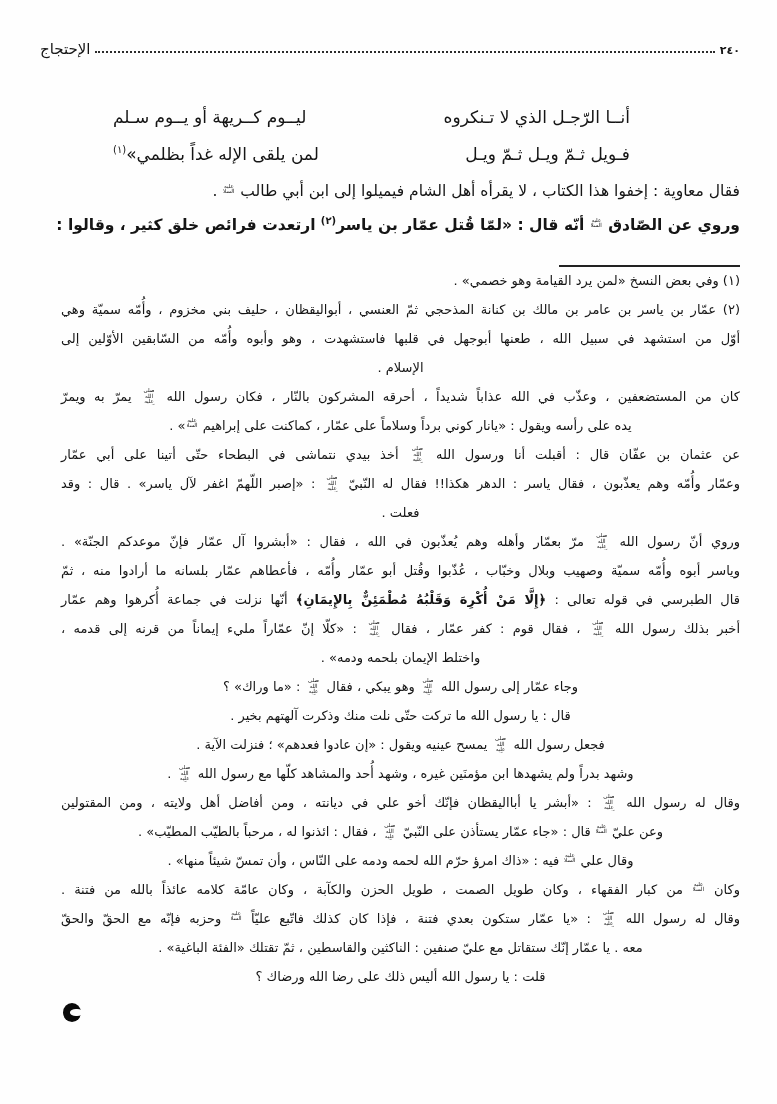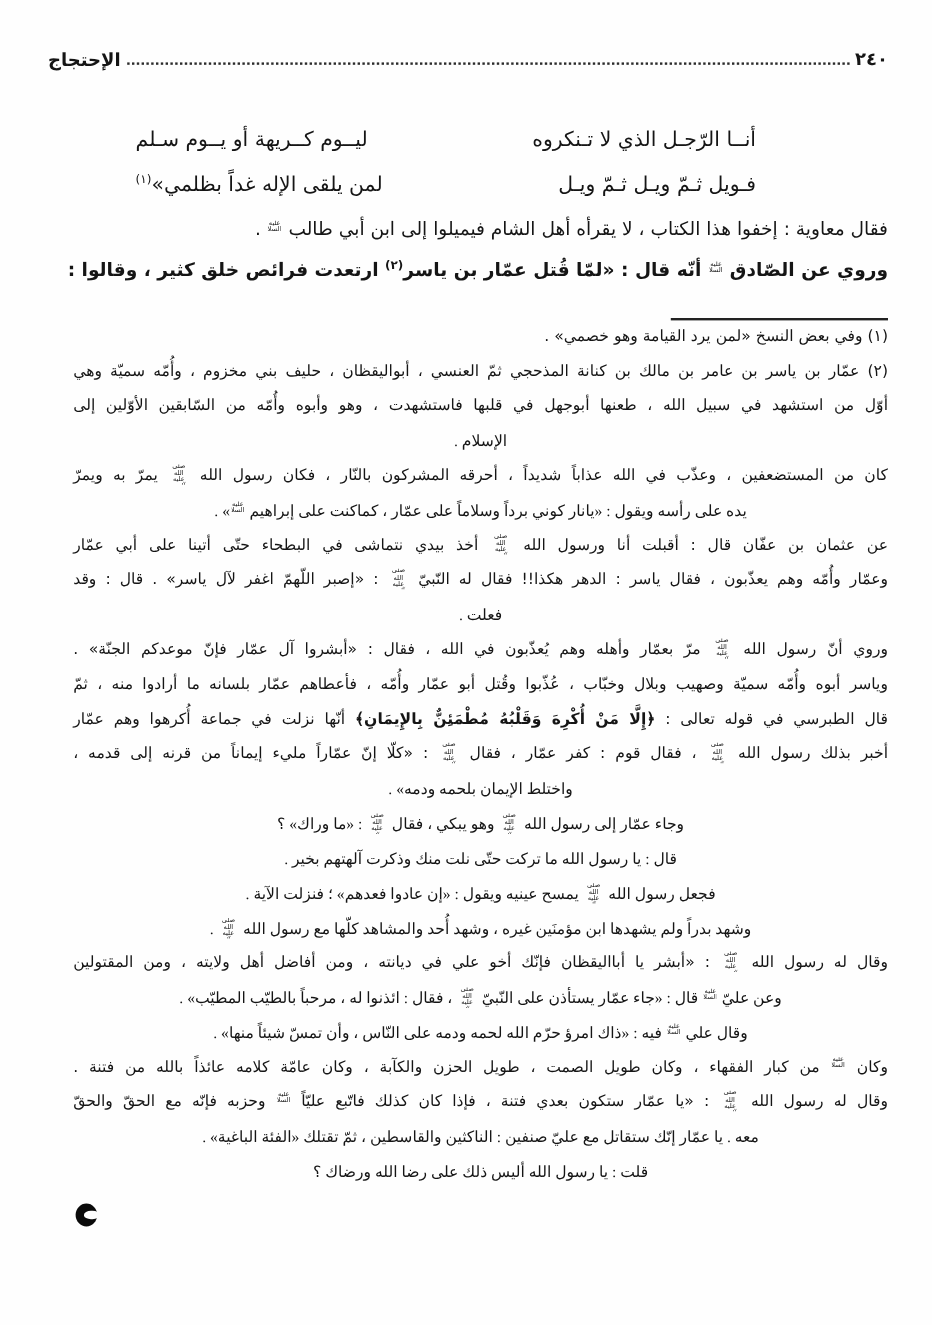--- a/index.html
+++ b/index.html
@@ -7,40 +7,40 @@
     position:relative; width:777px; height:1104px; margin:0 auto;
     background:#fefefe; color:#151515;
     font-family:"DejaVu Sans", sans-serif;
     direction:rtl; overflow:hidden;
   }
   
   .header{
     position:absolute; top:40px; right:37px; left:40px;
     display:flex; align-items:flex-end;
   }
-  .page-number{font-size:15px; font-weight:bold; padding-bottom:1px;}
+  .page-number{font-size:11px; font-weight:bold; padding-bottom:1px;}
   .dots{flex:1; border-bottom:2px dotted #2b2b2b; margin:0 5px 5px 5px; height:1px;}
-  .header-title{font-size:15px; font-weight:bold;}
+  .header-title{font-size:15px; font-weight:normal;}
   
   .poem{position:absolute; top:98px; right:147px; width:517px;}
   .poem-line{
     display:flex; justify-content:space-between; align-items:center;
     height:37px; font-size:17px; white-space:nowrap;
   }
   
   .paras{position:absolute; top:174px; right:37px; left:40px;}
   .para{font-size:15.5px; line-height:34px; text-align:right; white-space:nowrap;}
   .para.bold{font-weight:bold;}
   
   .fn-divider{position:absolute; top:265px; right:37px; width:181px; border-top:2px solid #222;}
   
   .footnotes{position:absolute; top:266px; right:37px; left:61px; font-size:13px;}
   .fn-line{line-height:29px; min-height:29px;}
   .l-justify{text-align:justify; text-align-last:justify;}
-  .l-center{text-align:center;font-family:Liberation Serif, serif;}
+  .l-center{text-align:center;}
   .l-right{text-align:right;}
   
   .stamp{
     display:inline-block; overflow:hidden; text-align:center;
     vertical-align:-4px; margin:0 1px; font-weight:normal;
     word-spacing:0; white-space:normal;
   }
   .stamp-p{width:16px; height:17px; font-size:5.5px; line-height:5.5px;}
   .stamp-a{width:11px; height:15px; font-size:5.5px; line-height:5px; vertical-align:-3px;}
   

